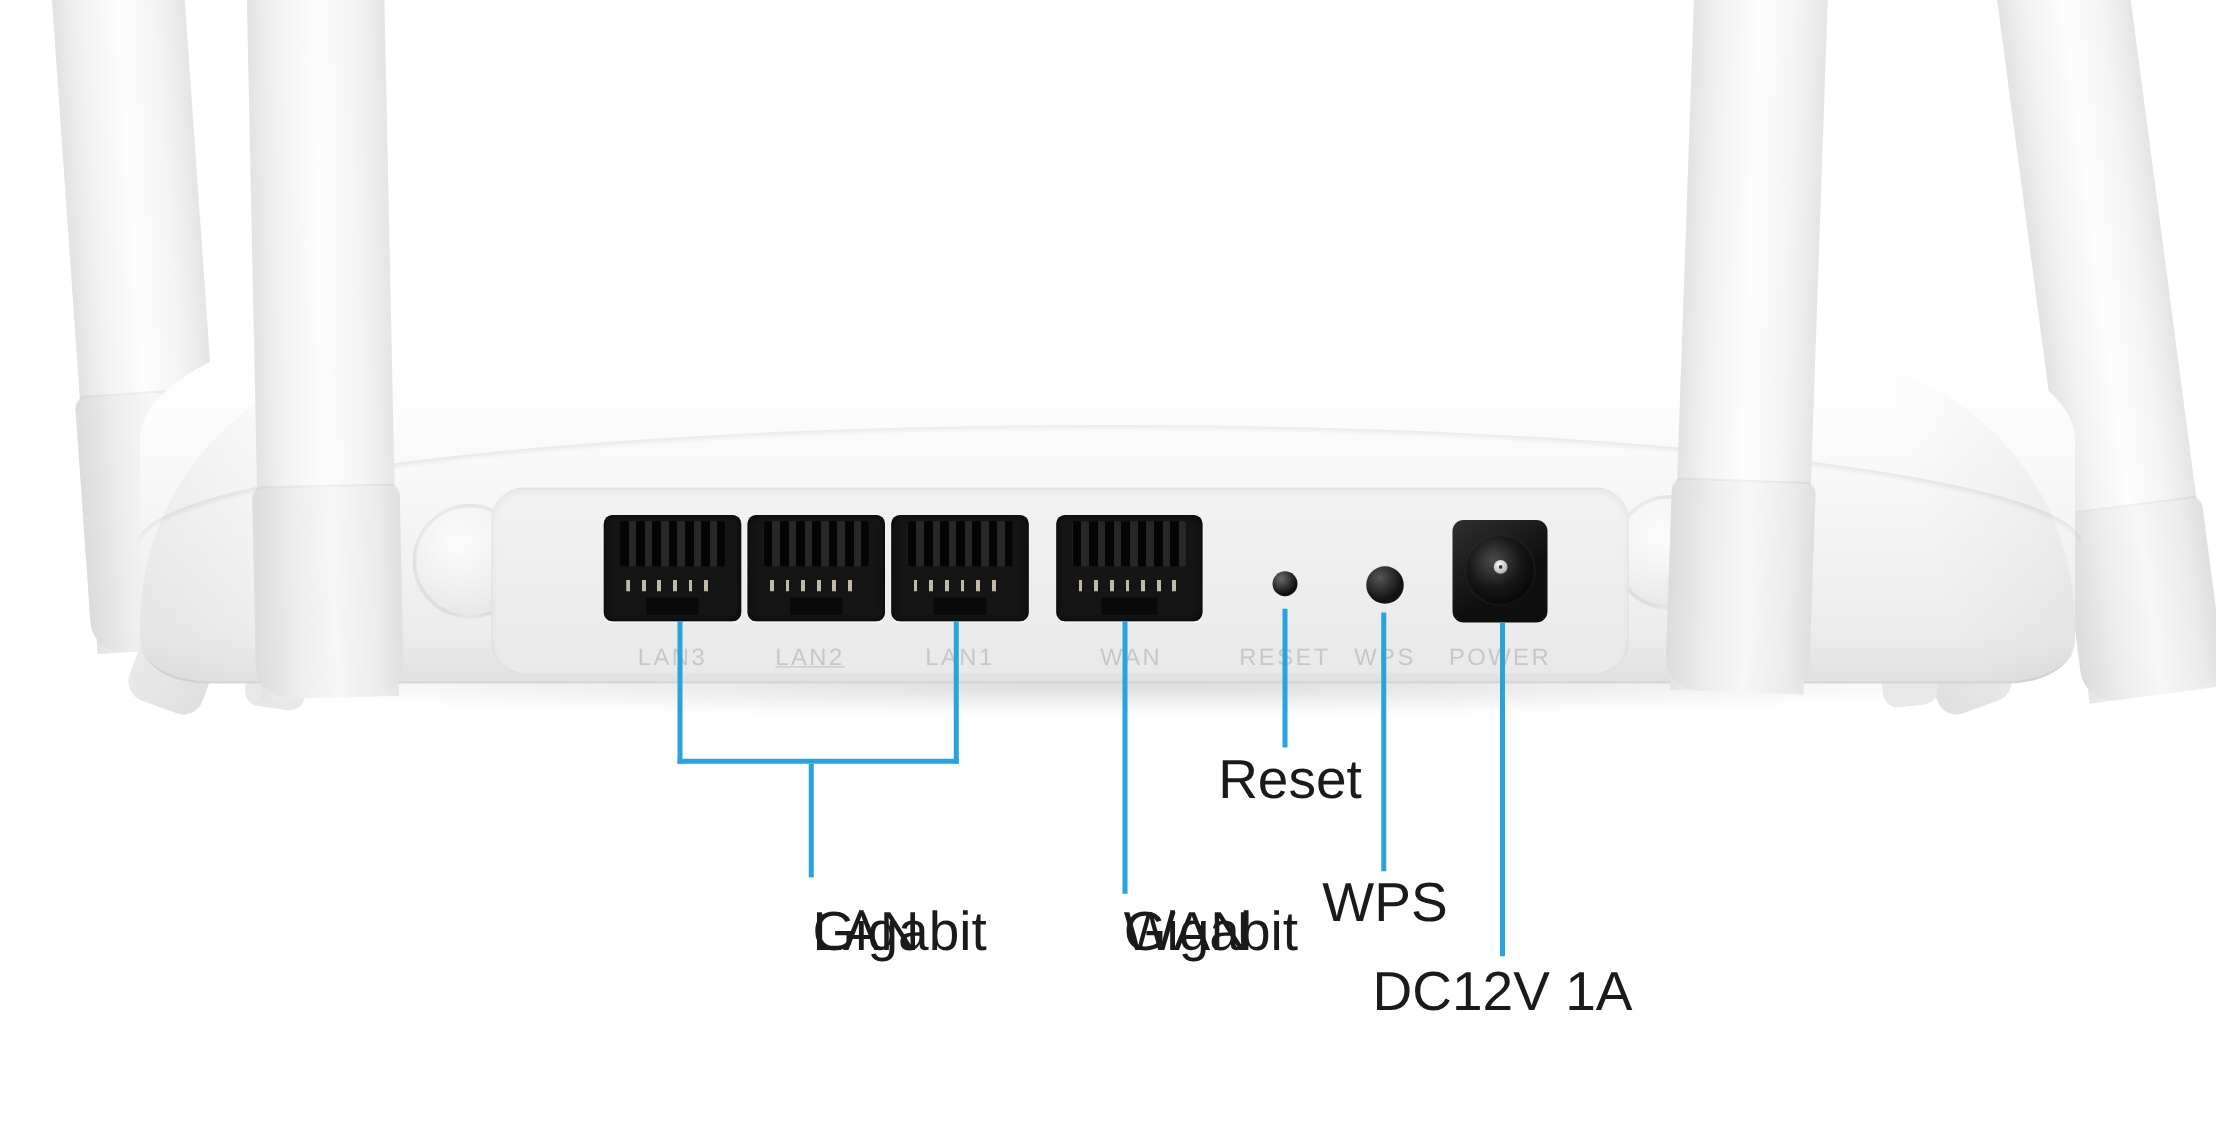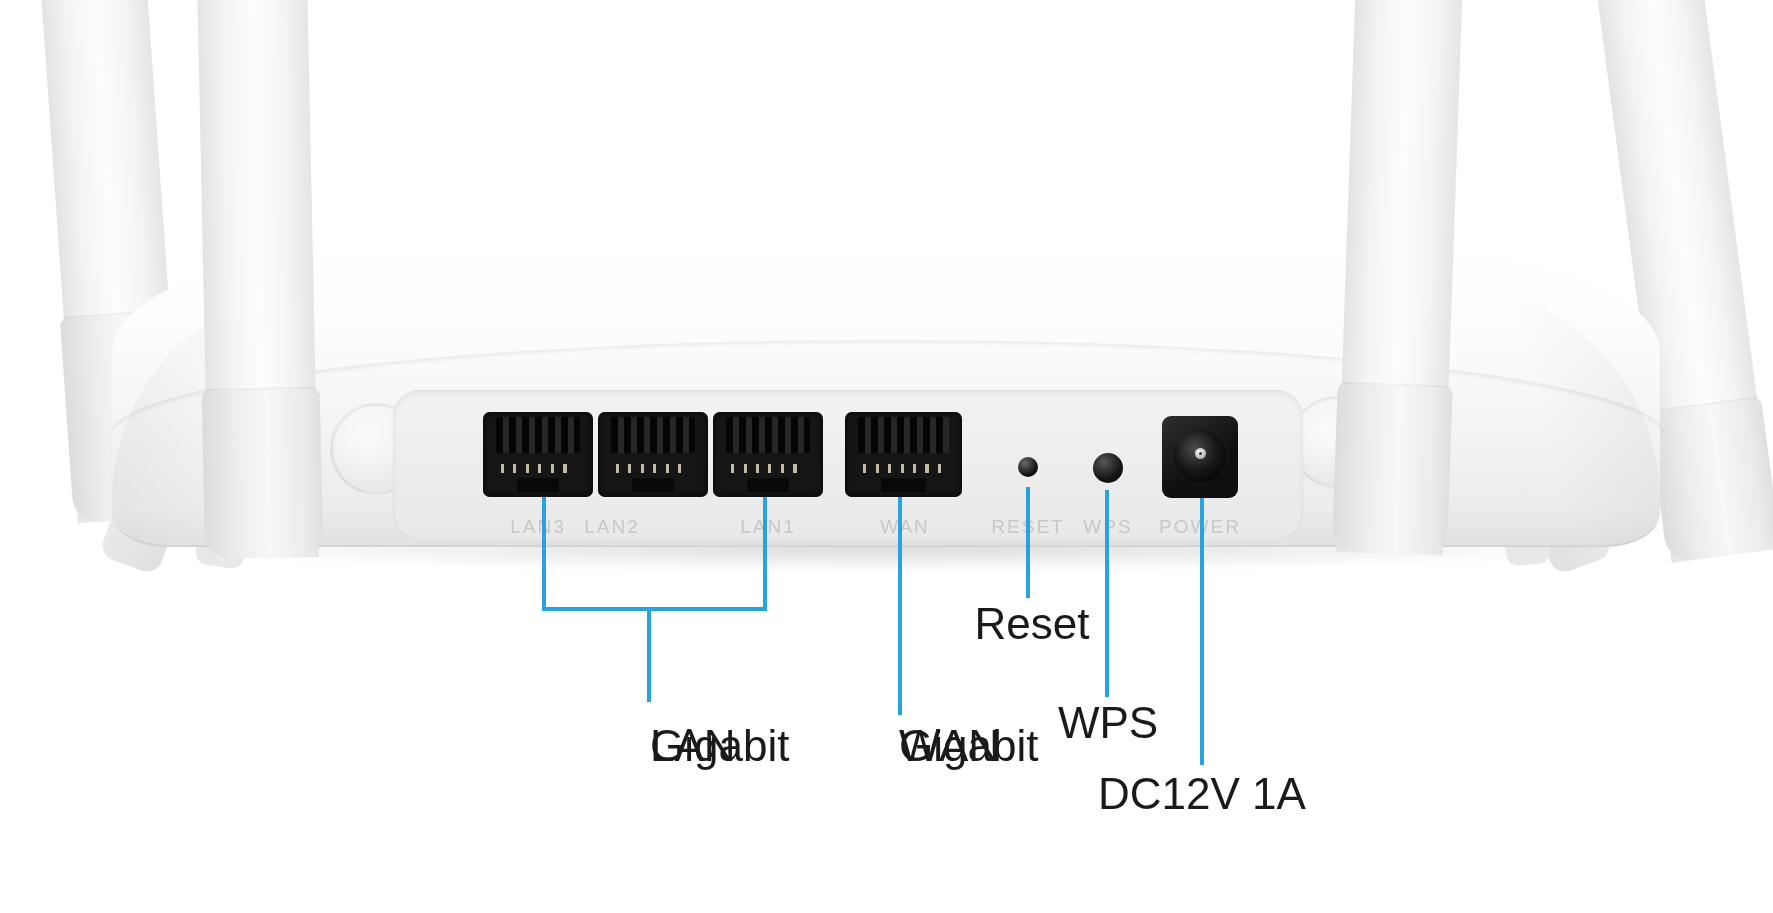--- a/index.html
+++ b/index.html
@@ -174,21 +174,21 @@
   <div class="wps-button"></div>
   <div class="power-jack">
     <div class="ring">
       <div class="pin">
         <div class="pin-dot"></div>
       </div>
     </div>
   </div>
 
   <span class="silk" style="left:538px;">LAN3</span>
-  <span class="silk" style="left:612px;">LAN2</span>
+  <span class="silk" style="left:648px;text-decoration:underline;">LAN2</span>
   <span class="silk" style="left:768px;">LAN1</span>
   <span class="silk" style="left:905px;">WAN</span>
   <span class="silk" style="left:1028px;">RESET</span>
   <span class="silk" style="left:1108px;">WPS</span>
   <span class="silk" style="left:1200px;">POWER</span>
 
   <div class="ant ant-2">
     <div class="shaft"></div>
     <div class="cap"></div>
   </div>

